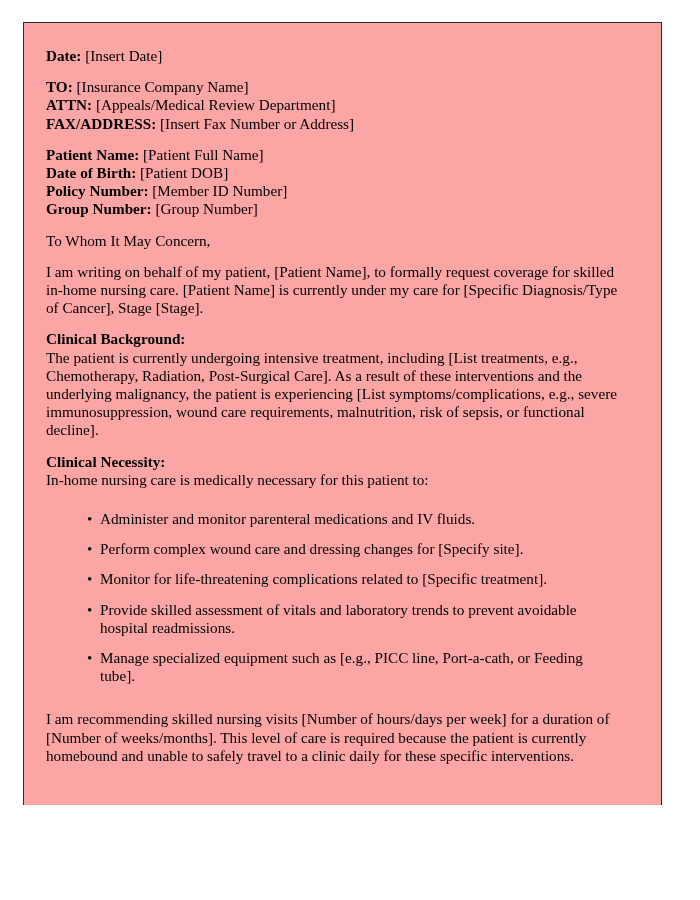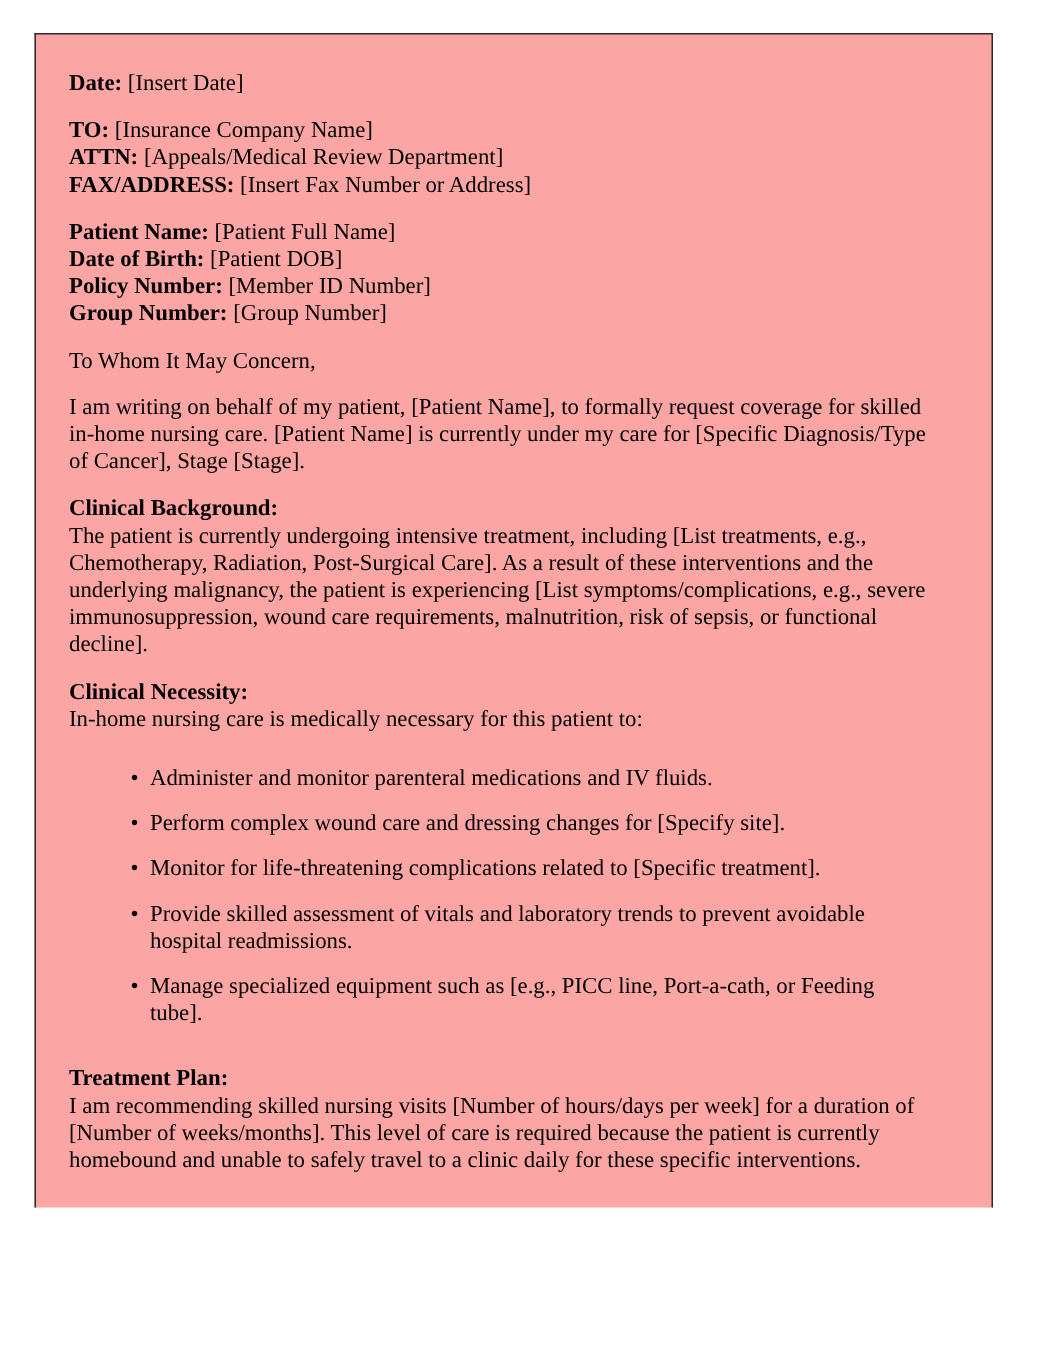--- a/index.html
+++ b/index.html
@@ -156,21 +156,20 @@
         <li>Perform complex wound care and dressing changes for [Specify site].</li>
         <li>Monitor for life-threatening complications related to [Specific treatment].</li>
         <li>Provide skilled assessment of vitals and laboratory trends to prevent avoidable hospital readmissions.</li>
         <li>Manage specialized equipment such as [e.g., PICC line, Port-a-cath, or Feeding tube].</li>
       </ul>
     </div>
 
     <div class="gap"></div>
 
     <div class="blk">
-      <div class="bold hdr-line">Treatment Plan:</div>
       <div>I am recommending skilled nursing visits [Number of hours/days per week] for a duration of [Number of weeks/months]. This level of care is required because the patient is currently homebound and unable to safely travel to a clinic daily for these specific interventions.</div>
     </div>
 
     <div class="gap"></div>
 
 
   </div>
 </div>
 
 </body></html>

